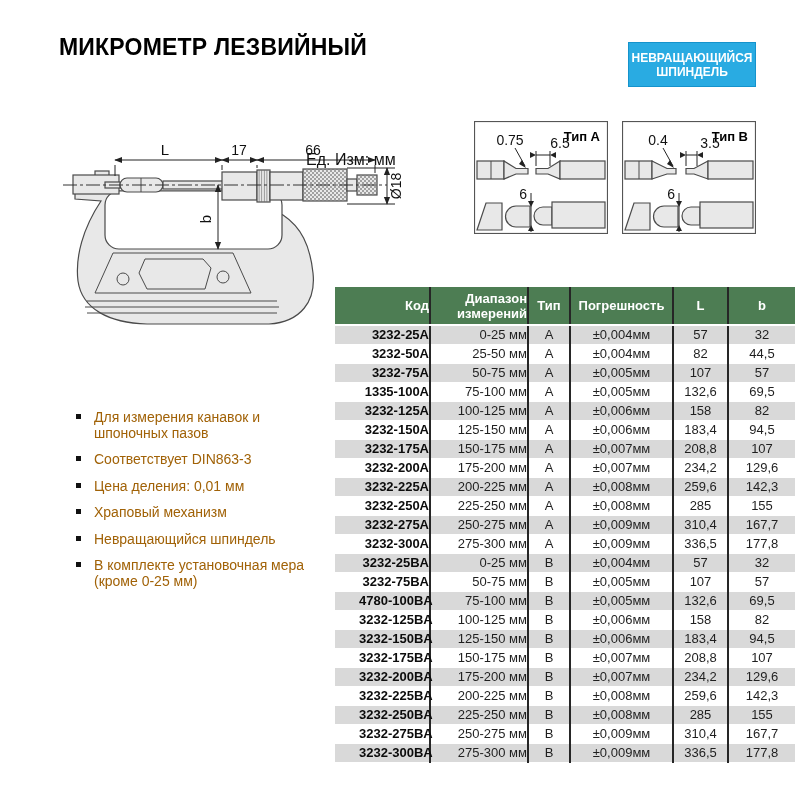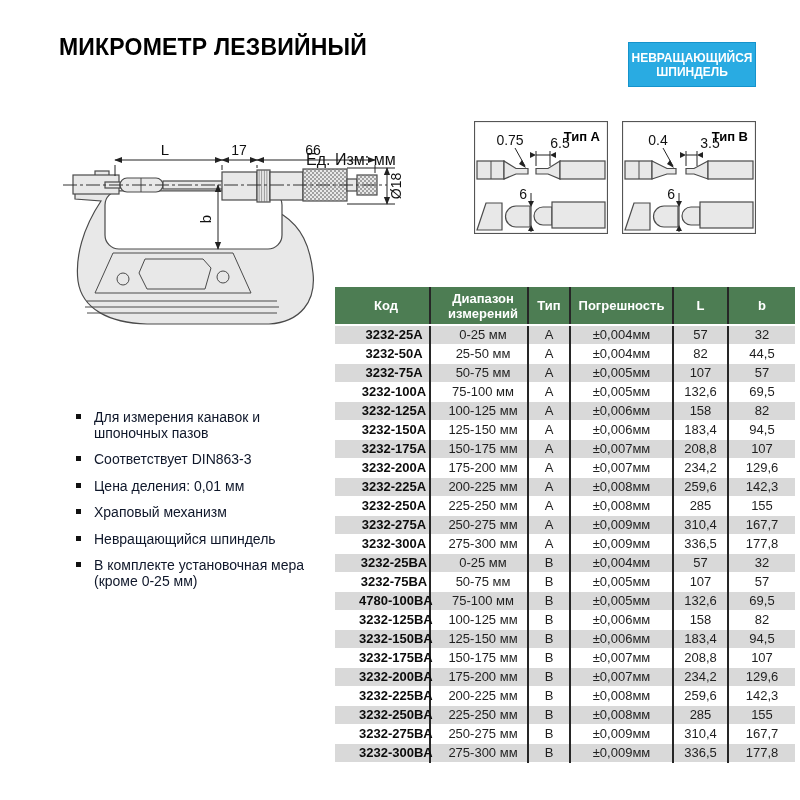--- a/index.html
+++ b/index.html
@@ -20,34 +20,34 @@
     display:flex; flex-direction:column; align-items:center; justify-content:center; text-align:center;
   }
 
   #units-label { left:306px; top:112px; font-size:16px; color:#111; z-index:5;margin-top:39px; }
 
   #main-drawing { left:55px; top:127px; }
   #type-a-box { left:474px; top:121px; }
   #type-b-box { left:622px; top:121px; }
 
   #features-list { left:76px; top:410px; width:250px; list-style:none; margin:0; padding:0; }
-  #features-list li { display:flex; margin-bottom:11px; font-size:14px; line-height:15.5px; color:#0f172a; }
+  #features-list li { display:flex; margin-bottom:11px; font-size:14px; line-height:15.5px; color:#a16207; }
   #features-list .sq { width:5px; height:5px; background:#111; margin:4px 13px 0 0; flex:none; }
   #features-list .txt { width:222px; }
 
   #spec-table { left:335px; top:287px; width:460px; border-collapse:collapse; table-layout:fixed; font-size:13px; }
   #spec-table th {
     background:var(--header-green); color:#fff; font-weight:bold; height:37px;
     border-bottom:2px solid #fff; padding:0; text-align:center; line-height:15px;
   }
   #spec-table td {
     height:18px; line-height:18px; padding:0; text-align:center;
     color:#1f1f1f; border-bottom:1px solid #fff; white-space:nowrap;
   }
-  #spec-table th.l, #spec-table td.l { text-align:center; padding-left:8px; }
+  #spec-table th.l, #spec-table td.l { text-align:right; padding-left:8px; }
   #spec-table td.code { font-weight:bold; color:#0c0c0c;padding-left:24px; }
   #spec-table th + th, #spec-table td + td { border-left:2px solid #262626; }
   #spec-table tbody tr:nth-child(odd) td { background:var(--row-gray); }
   #spec-table tbody tr:nth-child(even) td { background:#fff; }
 
   svg text { font-family:"Liberation Sans", sans-serif; }
   .shape { fill:var(--draw-fill); stroke:#4a4a4a; stroke-width:1.2; }
   .whitebox { fill:#fff; stroke:#4a4a4a; stroke-width:1.2; }
   .ln { fill:none; stroke:#4a4a4a; stroke-width:1; }
   .dimln { fill:none; stroke:#222; stroke-width:1; }
@@ -263,21 +263,21 @@
       </tr>
       <tr>
         <td class="l code">3232-75A</td>
         <td class="l">50-75 мм</td>
         <td>A</td>
         <td>±0,005мм</td>
         <td>107</td>
         <td>57</td>
       </tr>
       <tr>
-        <td class="l code">3232-100A</td>
+        <td class="l code">1335-100A</td>
         <td class="l">75-100 мм</td>
         <td>A</td>
         <td>±0,005мм</td>
         <td>132,6</td>
         <td>69,5</td>
       </tr>
       <tr>
         <td class="l code">3232-125A</td>
         <td class="l">100-125 мм</td>
         <td>A</td>

